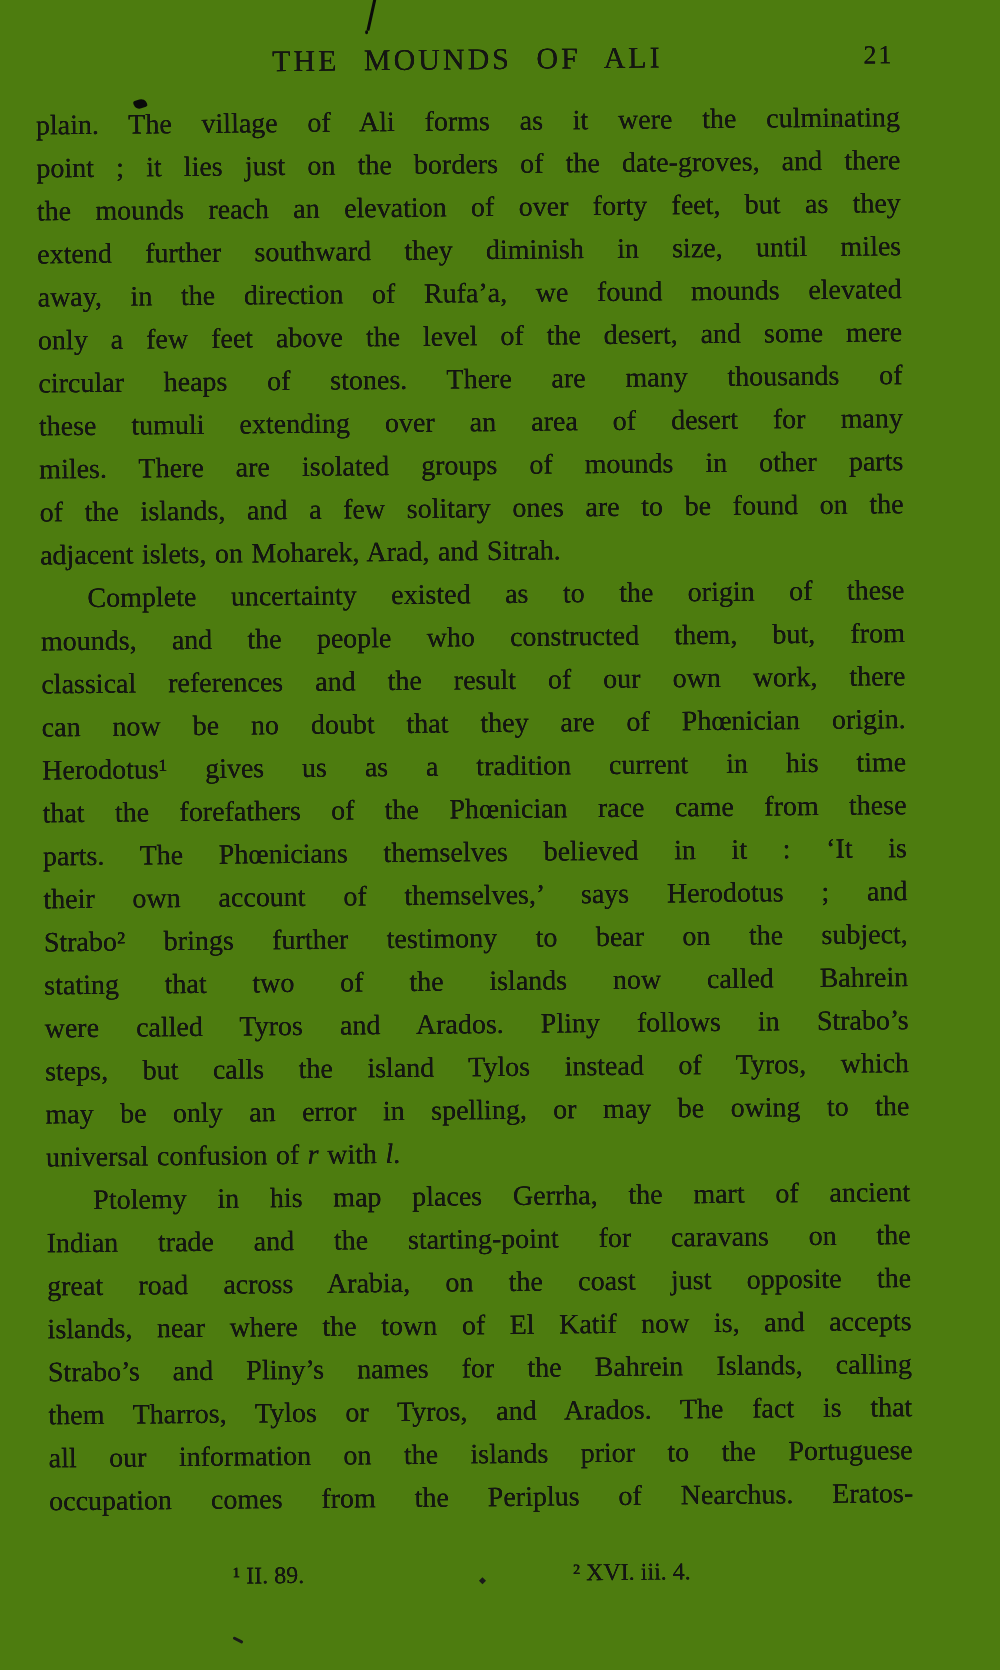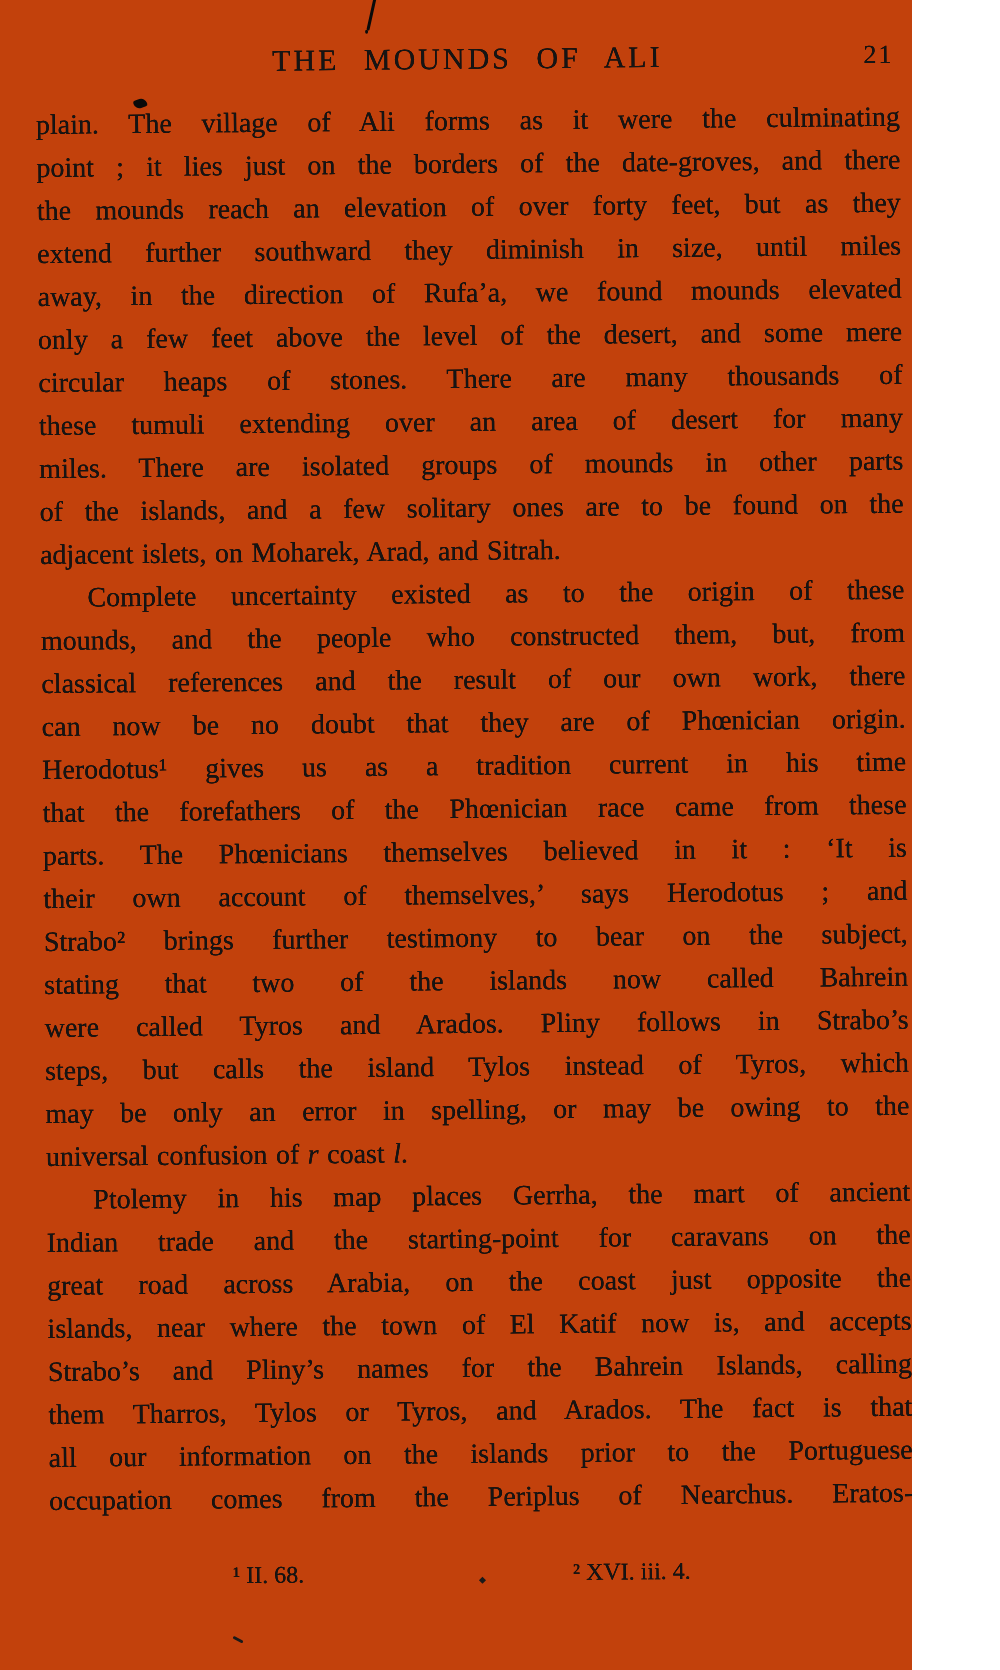--- a/index.html
+++ b/index.html
@@ -1,18 +1,18 @@
 <!DOCTYPE html>
 <html><head>
 <meta charset="utf-8">
 <style>
   html,body { margin:0; padding:0; background:#ffffff; }
   .page {
-    position:relative; width:912px; height:1670px;
-    background:#c2410c; overflow:hidden;
+    position:relative; width:1000px; height:1670px;
+    background:#4d7c0f; overflow:hidden;
     font-family:"Liberation Serif", serif;
     color:#151515;
   }
   .rot { position:absolute; inset:0; transform:rotate(-0.55deg); transform-origin:50% 45%; }
 
   .header { position:absolute; top:42px; left:42px; width:864px; height:36px; }
   .header-title {
     text-align:center; font-size:30px; letter-spacing:3px; word-spacing:14px;
     text-shadow:0 0 0.5px #000;
   }
@@ -91,31 +91,31 @@
       <div class="line jy">can now be no doubt that they are of Phœnician origin.</div>
       <div class="line jy">Herodotus¹ gives us as a tradition current in his time</div>
       <div class="line jy">that the forefathers of the Phœnician race came from these</div>
       <div class="line jy">parts.  The Phœnicians themselves believed in it : ‘It is</div>
       <div class="line jy">their own account of themselves,’ says Herodotus ; and</div>
       <div class="line jy">Strabo² brings further testimony to bear on the subject,</div>
       <div class="line jy">stating that two of the islands now called Bahrein</div>
       <div class="line jy">were called Tyros and Arados.  Pliny follows in Strabo’s</div>
       <div class="line jy">steps, but calls the island Tylos instead of Tyros, which</div>
       <div class="line jy">may be only an error in spelling, or may be owing to the</div>
-      <div class="line left"><span>universal confusion of </span><span class="it">r</span><span> coast </span><span class="it">l</span><span>.</span></div>
+      <div class="line left"><span>universal confusion of </span><span class="it">r</span><span> with </span><span class="it">l</span><span>.</span></div>
 
       <div class="line jy ind">Ptolemy in his map places Gerrha, the mart of ancient</div>
       <div class="line jy">Indian trade and the starting-point for caravans on the</div>
       <div class="line jy">great road across Arabia, on the coast just opposite the</div>
       <div class="line jy">islands, near where the town of El Katif now is, and accepts</div>
       <div class="line jy">Strabo’s and Pliny’s names for the Bahrein Islands, calling</div>
       <div class="line jy">them Tharros, Tylos or Tyros, and Arados.  The fact is that</div>
       <div class="line jy">all our information on the islands prior to the Portuguese</div>
       <div class="line jy">occupation comes from the Periplus of Nearchus.  Eratos-</div>
     </div>
 
     <div class="fnrow">
-      <span class="fn-left">¹ II. 68.</span>
+      <span class="fn-left">¹ II. 89.</span>
       <span class="fn-right">² XVI. iii. 4.</span>
     </div>
 
   </div>
 </div>
 
 </body></html>

